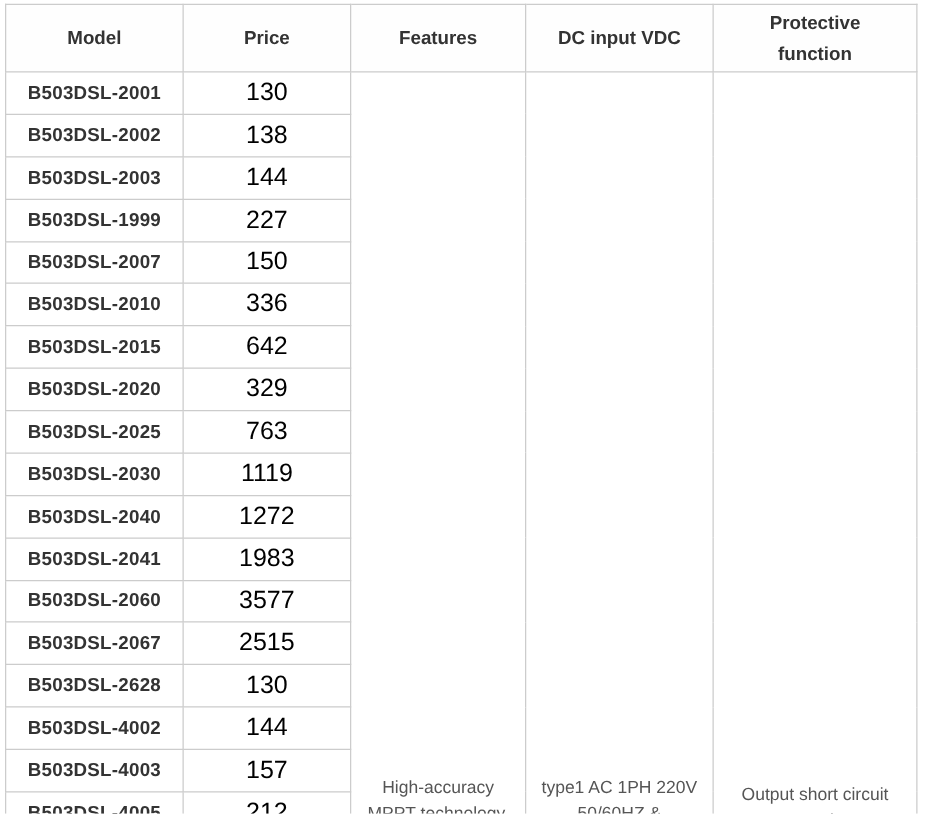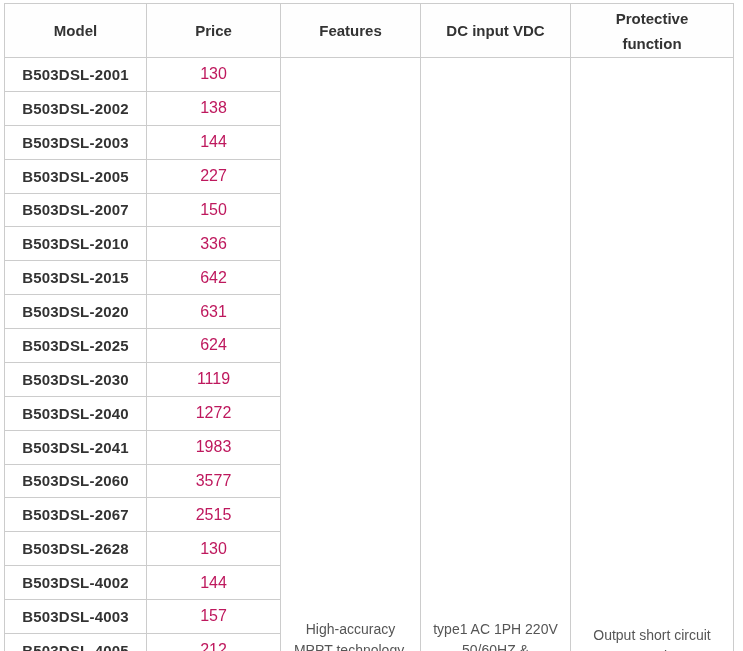--- a/index.html
+++ b/index.html
@@ -33,22 +33,22 @@
     background: #fefefe;
   }
   tbody tr { height: 33.4px; padding-left: 28px; }
   td.model {
     font-size: 15px;
     font-weight: bold;
     color: #333333;
     letter-spacing: 0.2px;
   }
   td.price {
-    font-size: 16px;
-    color: #be185d;
+    font-size: 20px;
+    color: #000000;
   }
   td.merged {
     vertical-align: top;
     padding: 0;
     font-size: 14px;
     color: #555555;
     line-height: 21px;
   }
   td.merged .note { width: 100%; }
   td.features  .note { margin-top: 555px; }
@@ -107,42 +107,42 @@
         </tr>
         <tr>
           <td class="model">B503DSL-2002</td>
           <td class="price">138</td>
         </tr>
         <tr>
           <td class="model">B503DSL-2003</td>
           <td class="price">144</td>
         </tr>
         <tr>
-          <td class="model">B503DSL-2005</td>
+          <td class="model">B503DSL-1999</td>
           <td class="price">227</td>
         </tr>
         <tr>
           <td class="model">B503DSL-2007</td>
           <td class="price">150</td>
         </tr>
         <tr>
           <td class="model">B503DSL-2010</td>
           <td class="price">336</td>
         </tr>
         <tr>
           <td class="model">B503DSL-2015</td>
           <td class="price">642</td>
         </tr>
         <tr>
           <td class="model">B503DSL-2020</td>
-          <td class="price">631</td>
+          <td class="price">329</td>
         </tr>
         <tr>
           <td class="model">B503DSL-2025</td>
-          <td class="price">624</td>
+          <td class="price">763</td>
         </tr>
         <tr>
           <td class="model">B503DSL-2030</td>
           <td class="price">1119</td>
         </tr>
         <tr>
           <td class="model">B503DSL-2040</td>
           <td class="price">1272</td>
         </tr>
         <tr>

